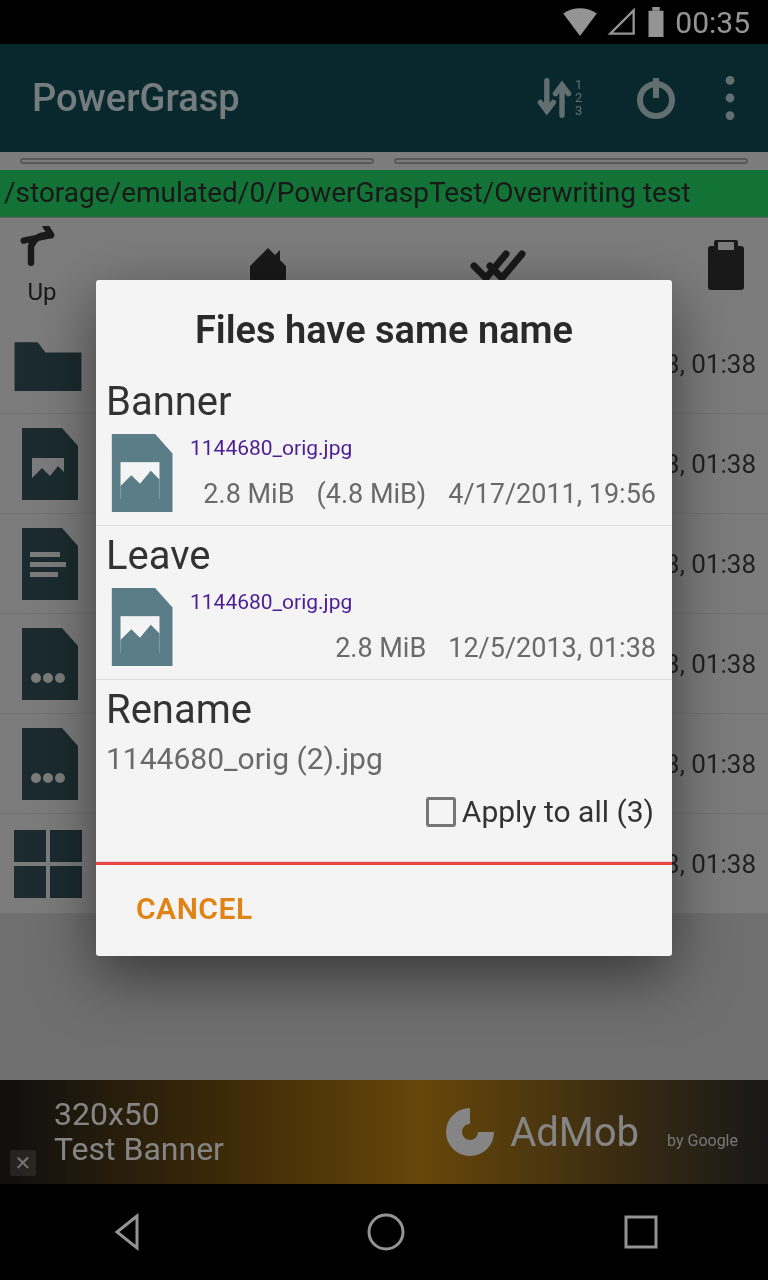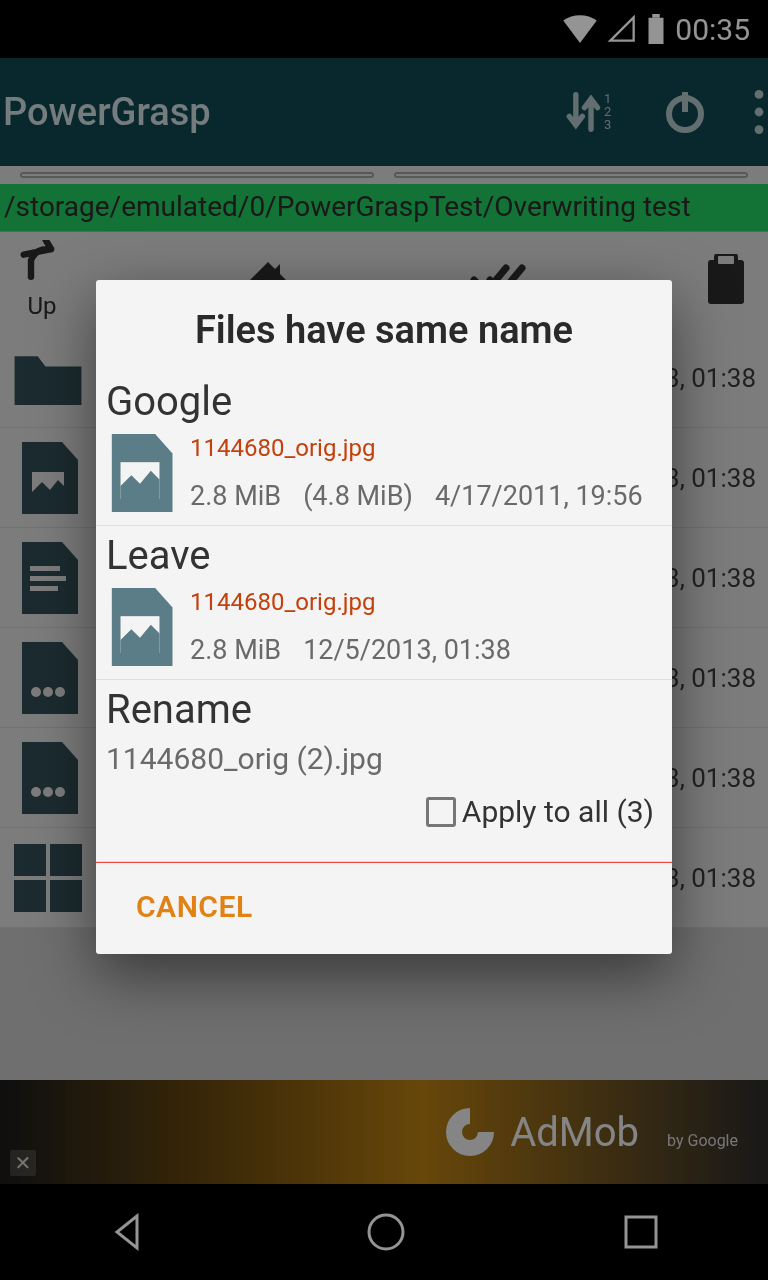--- a/index.html
+++ b/index.html
@@ -1,26 +1,26 @@
 <!DOCTYPE html>
 <html><head>
 <meta charset="utf-8">
 <style>
   * { margin: 0; padding: 0; box-sizing: border-box; }
   html, body { width: 768px; height: 1280px; overflow: hidden; font-family: Roboto, Arial, sans-serif; background: #000; }
   
   .screen { width: 768px; height: 1280px; position: relative; background: #bfbfbf; }
   
   
-  .status-bar { height: 58px; background: #000; display: flex; align-items: center; justify-content: flex-end; padding: 0 18px; gap: 10px; }
+  .status-bar { height: 44px; background: #000; display: flex; align-items: center; justify-content: flex-end; padding: 0 18px; gap: 10px; }
   .status-bar svg { fill: #fff; }
   .status-time { color: #fff; font-size: 30px; font-weight: 400; }
   
   
-  .action-bar { height: 108px; background: #11464f; display: flex; align-items: center; padding: 0 3px; }
+  .action-bar { height: 108px; background: #11464f; display: flex; align-items: center; padding: 0 32px; }
   .app-title { color: #c8d6d8; font-size: 38px; font-weight: 500; flex: 1; }
   .action-icons { display: flex; align-items: center; gap: 44px; }
   .action-icons svg { fill: #a9bdbf; }
   
   
   .tab-strip { height: 18px; background: #d6d6d6; display:flex; padding: 6px 20px; gap:20px; }
   .tab-strip .tab { flex:1; height: 6px; border: 2px solid #9a9a9a; border-radius: 4px; }
   
   
   .path-bar { background: #22c55e; padding: 6px 4px 8px 4px; font-size: 28px; color: #2b2b2b; border-bottom: 1px solid #aaa; }
@@ -55,27 +55,27 @@
   
   
   .dialog { position:absolute; left: 96px; right: 96px; top: 280px; background: #f4f4f4; border-radius: 3px; box-shadow: 0 20px 60px rgba(0,0,0,0.5); }
   .dialog-title { text-align:center; padding: 28px 16px 20px; font-size: 38px; font-weight: 600; color:#2a2a2a; }
   .opt { padding: 6px 12px 10px 8px; border-bottom: 1px solid #dedede; }
   .opt:last-of-type { border-bottom: none; }
   .opt-title { font-size: 40px; color:#333; margin-bottom: 6px; padding-left: 2px; }
   .opt-row { display:flex; align-items:center; gap: 14px; }
   .opt-icon { width: 72px; height: 84px; display:flex; align-items:center; justify-content:center; }
   .opt-icon svg { fill:#5b7d87; }
-  .opt-fname { font-size: 24px; color:#c2410c; }
-  .opt-meta { display:flex; justify-content:flex-start; gap: 22px; font-size: 27px; color:#6a6a6a; padding-right: 4px; margin-top: 18px; }
+  .opt-fname { font-size: 21px; color:#4c1d95; }
+  .opt-meta { display:flex; justify-content:flex-end; gap: 22px; font-size: 27px; color:#6a6a6a; padding-right: 4px; margin-top: 18px; }
   .rename-fname { font-size: 30px; color:#6a6a6a; padding-left: 2px; margin-top: 8px; }
   .apply-row { display:flex; justify-content:flex-end; align-items:center; gap: 6px; padding: 18px 6px 22px 6px; }
   .chk { width: 30px; height: 30px; border: 3px solid #767676; border-radius: 3px; }
   .apply-label { font-size: 30px; color:#333; }
-  .dialog-actions { border-top: 1px solid #ef4444; padding: 26px 40px 30px; }
+  .dialog-actions { border-top: 3px solid #ef4444; padding: 26px 40px 30px; }
   .btn-cancel { color:#e08214; font-weight: 600; font-size: 30px; letter-spacing: 0.5px; }
   
   
   .bg-content { position:absolute; inset:0; }
 </style>
 </head>
 <body>
 
 <div class="screen">
   <div class="bg-content">
@@ -207,20 +207,24 @@
               <rect x="2" y="38" width="32" height="32"></rect>
               <rect x="38" y="38" width="32" height="32"></rect>
             </svg>
           </div>
         <div class="file-meta">13, 01:38</div>
       </div>
     </div>
 
     <div class="ad-banner">
       <div class="close">✕</div>
+      <div>
+        <div class="ad-text-1">320x50</div>
+        <div class="ad-text-1">Test Banner</div>
+      </div>
       <div class="ad-logo">
         <svg width="56" height="56" viewBox="0 0 56 56">
             <path d="M28 4 A24 24 0 1 0 52 28 L36 28 A8 8 0 1 1 28 20 Z" fill="#e5e5e5"></path>
           </svg>
         <span class="ad-logo-text">AdMob</span>
         <span class="ad-bygoogle">by Google</span>
       </div>
     </div>
 
     <div class="nav-bar">
@@ -235,21 +239,21 @@
         </svg>
     </div>
   </div>
 
   <div class="scrim"></div>
 
   <div class="dialog">
     <div class="dialog-title">Files have same name</div>
 
     <div class="opt">
-      <div class="opt-title">Google</div>
+      <div class="opt-title">Banner</div>
       <div class="opt-row">
         <div class="opt-icon">
           <svg width="66" height="78" viewBox="0 0 60 72">
               <path d="M4 0 L44 0 L60 18 L60 72 L4 72 Z"></path>
               <rect x="12" y="26" width="36" height="34" fill="#f4f4f4"></rect>
               <path d="M12 48 L22 38 L30 46 L40 34 L48 42 L48 60 L12 60 Z" fill="#5b7d87"></path>
             </svg>
         </div>
         <div style="flex:1">
           <div class="opt-fname">1144680_orig.jpg</div>

